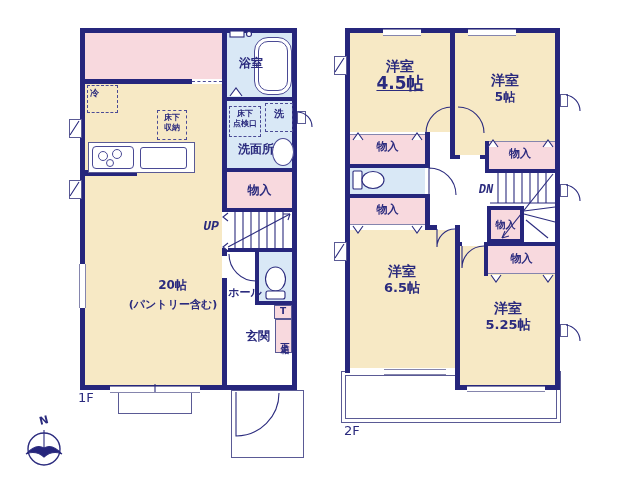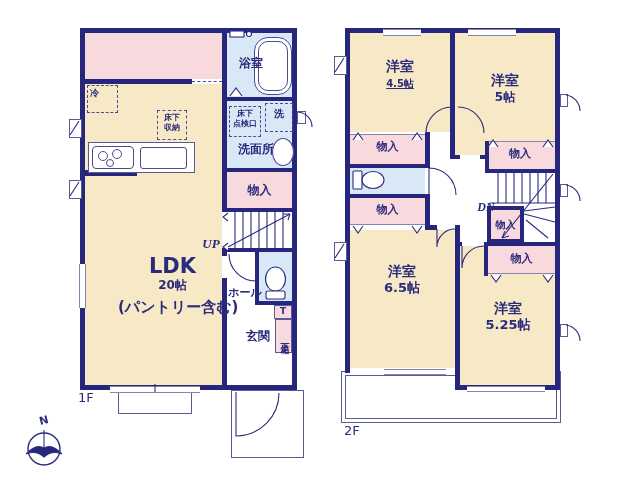--- a/index.html
+++ b/index.html
@@ -13,21 +13,21 @@
   .wbox{position:absolute;background:#ffffff;}
   .lbl{position:absolute;color:#2b2b7e;font-weight:bold;line-height:1.15;
        text-align:center;white-space:nowrap;}
   .dash{position:absolute;border:1px dashed #4a4a95;background:transparent;
         color:#2b2b7e;font-weight:bold;}
   .winh{position:absolute;background:#fff;border-top:1px solid #8585ad;border-bottom:1px solid #8585ad;}
   .winv{position:absolute;background:#fff;border-left:1px solid #8585ad;border-right:1px solid #8585ad;}
   .flap{position:absolute;background:#fff;border:1px solid #5a5a95;}
   .porch{position:absolute;background:#fff;border:1px solid #5a5a95;}
   .fix{position:absolute;background:#fff;border:1.5px solid #4a4a95;}
-  .serif-i{font-family:Liberation Serif, serif;font-style:italic;font-weight:bold;margin-top:17px;}
+  .serif-i{font-family:Liberation Mono, monospace;font-style:italic;font-weight:bold;}
   .vert{writing-mode:vertical-rl;text-orientation:upright;white-space:normal;}
   svg.overlay{position:absolute;left:0;top:0;pointer-events:none;}
   .wm{position:absolute;color:#c7c7ce;font-size:18px;letter-spacing:1px;font-weight:bold;}
 </style>
 </head>
 <body>
 
 <div id="stage">
 
   <div class="porch" style="left:118px;top:392px;width:72px;height:20px;"></div>
@@ -230,28 +230,27 @@
   </svg>
 
   <div class="lbl" style="left:227px;top:57px;width:48px;font-size:12px;">浴室</div>
   <div class="lbl" style="left:225px;top:143px;width:62px;font-size:12px;">洗面所</div>
   <div class="lbl" style="left:227px;top:184px;width:65px;font-size:12px;">物入</div>
   <div class="lbl serif-i" style="left:200px;top:220px;width:22px;font-size:13px;">UP</div>
   <div class="lbl" style="left:224px;top:287px;width:42px;font-size:11px;">ホール</div>
   <div class="lbl" style="left:274px;top:306px;width:18px;font-size:9px;">T</div>
   <div class="lbl vert" style="left:277px;top:321px;width:13px;height:32px;font-size:9px;letter-spacing:1px;">下足箱</div>
   <div class="lbl" style="left:232px;top:330px;width:52px;font-size:12px;">玄関</div>
-  <div class="lbl" style="left:130px;top:254px;width:85px;font-size:21px;font-weight:bold;">LDK</div>
   <div class="lbl" style="left:130px;top:279px;width:85px;font-size:12px;">20帖</div>
-  <div class="lbl" style="left:118px;top:299px;width:110px;font-size:15px;">(パントリー含む)</div>
+  <div class="lbl" style="left:118px;top:299px;width:110px;font-size:11px;">(パントリー含む)</div>
   <div class="lbl" style="left:78px;top:391px;width:24px;font-size:13px;font-weight:normal;text-align:left;">1F</div>
 
   <div class="lbl" style="left:365px;top:58px;width:70px;font-size:14px;">
     <span>洋室</span><br>
-    <span style="font-size:10px;text-decoration:underline;">4.5帖</span>
+    <span style="font-size:17px;text-decoration:underline;">4.5帖</span>
   </div>
   <div class="lbl" style="left:470px;top:72px;width:70px;font-size:14px;">
     <span>洋室</span><br>
     <span style="font-size:12px;">5帖</span>
   </div>
   <div class="lbl" style="left:367px;top:263px;width:70px;font-size:14px;">
     <span>洋室</span><br>
     <span style="font-size:13px;">6.5帖</span>
   </div>
   <div class="lbl" style="left:468px;top:300px;width:80px;font-size:14px;">

